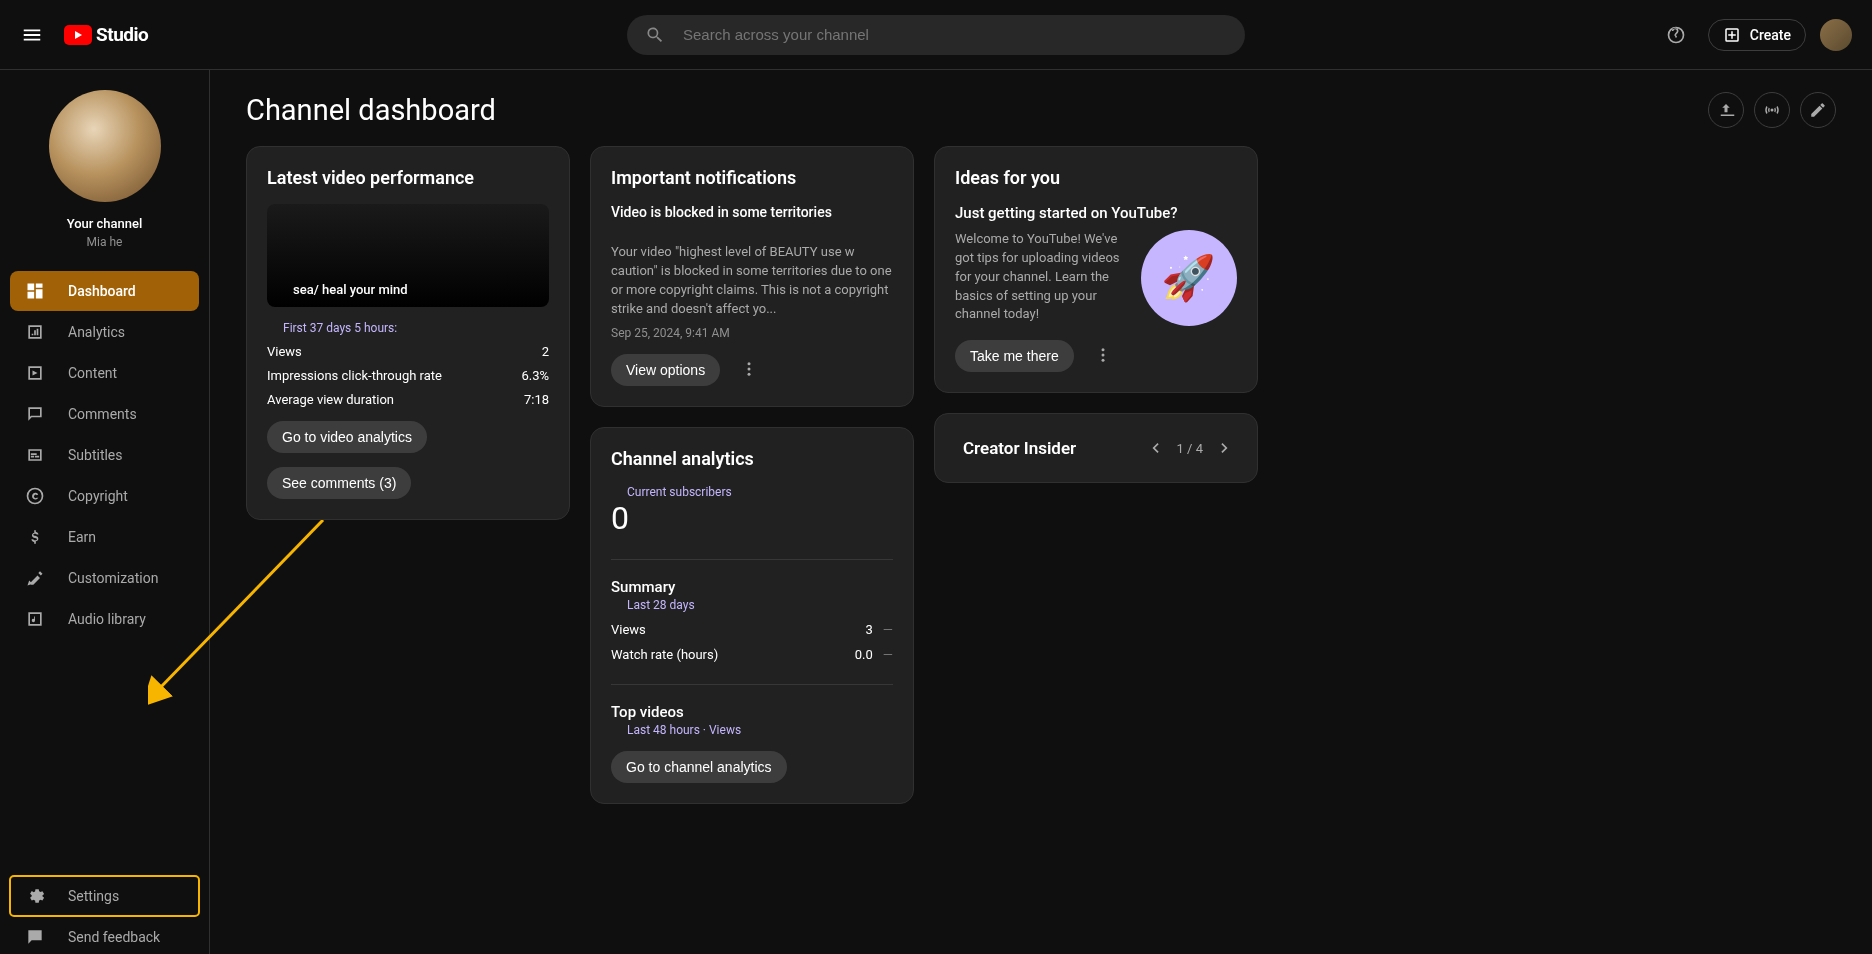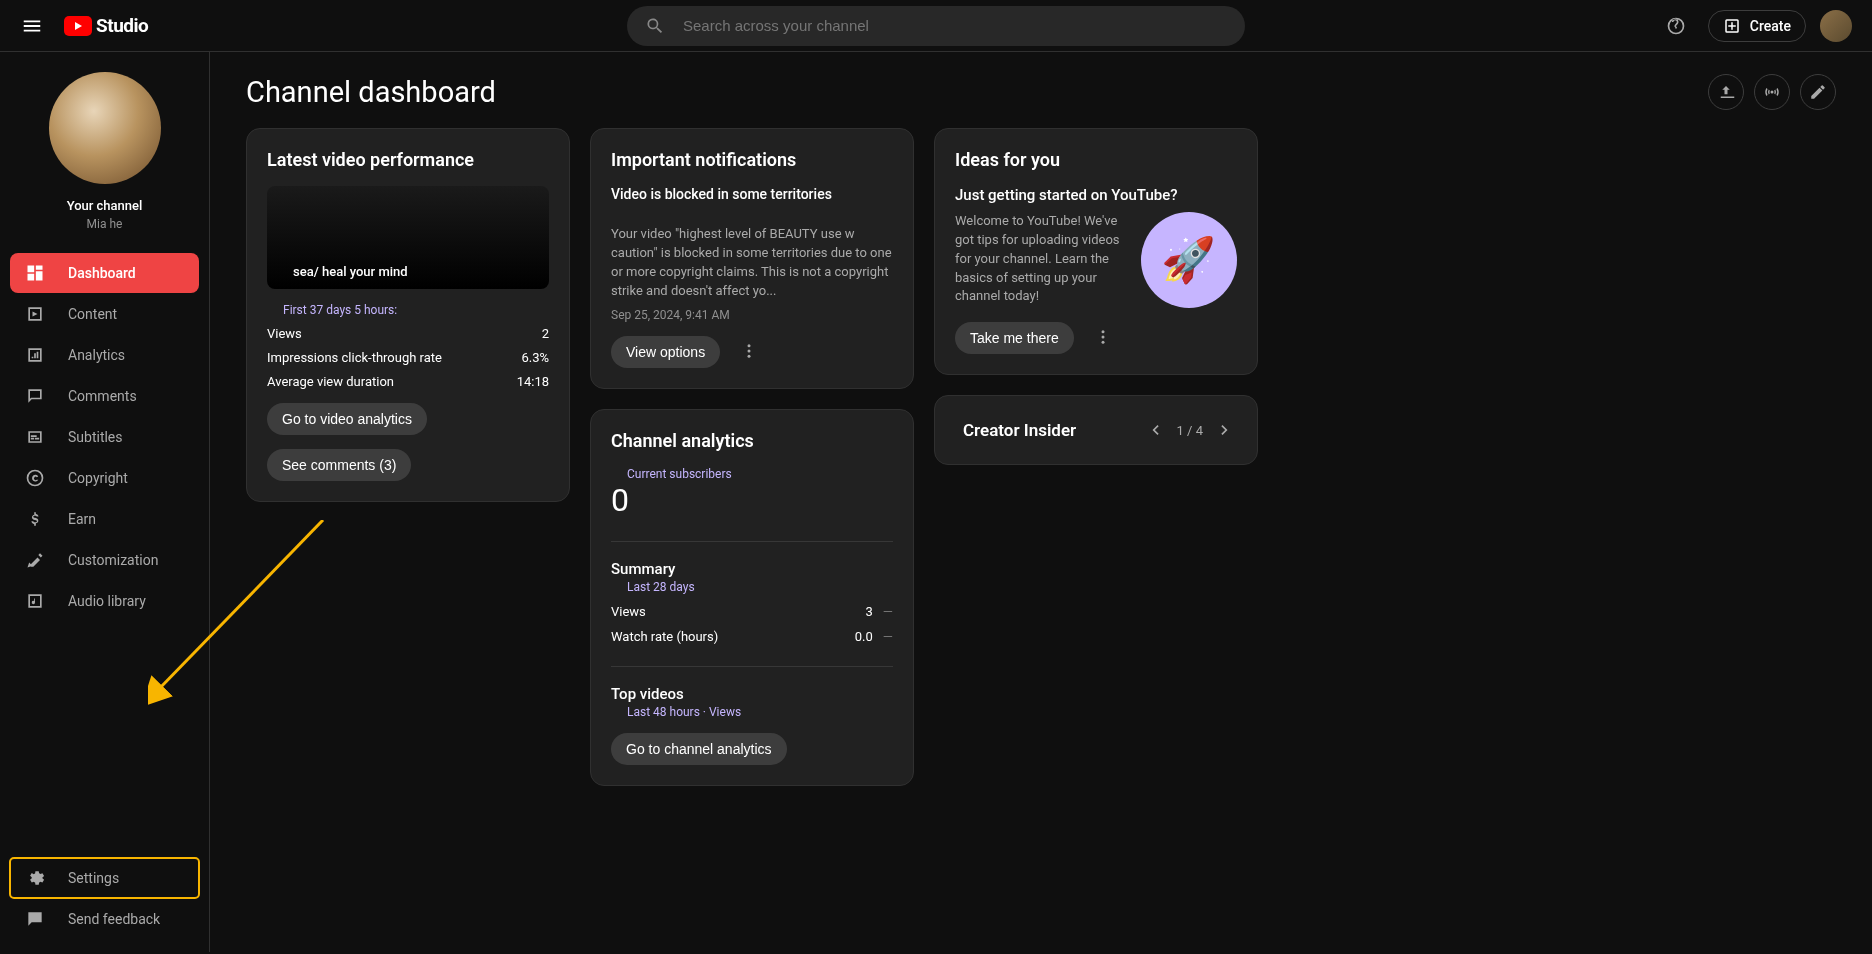--- a/index.html
+++ b/index.html
@@ -7,21 +7,21 @@
   background: #0f0f0f;
   color: #fff;
   font-family: Roboto, Arial, sans-serif;
   font-size: 14px;
   width: 1872px;
   height: 954px;
   overflow: hidden;
   position: relative;
 }
 .header {
-  height: 52px;
+  height: 70px;
   display: flex;
   align-items: center;
   padding: 8px 20px;
   border-bottom: 1px solid #303030;
   position: relative;
 }
 .hamburger { width: 24px; height: 24px; cursor: pointer; margin-right: 20px; display:flex; align-items:center; justify-content:center; }
 .logo { display: flex; align-items: center; gap: 4px; cursor: pointer; }
 .logo-icon { width: 28px; height: 20px; background: #ff0000; border-radius: 5px; display:flex; align-items:center; justify-content:center; }
 .logo-icon::after { content:''; border-left:7px solid #fff; border-top:4px solid transparent; border-bottom:4px solid transparent; }
@@ -41,21 +41,21 @@
 .sidebar { width: 210px; border-right: 1px solid #303030; display: flex; flex-direction: column; }
 .channel-block { padding: 20px 0 22px; text-align: center; }
 .channel-avatar { width: 112px; height: 112px; border-radius: 50%; margin: 0 auto 14px; background: radial-gradient(circle at 40% 35%, #e8d5b8 0%, #b8935f 45%, #6b4a28 100%); }
 .channel-title { font-size: 13px; font-weight: 500; }
 .channel-name { font-size: 12px; color: #909090; margin-top: 4px; }
 .nav-list { flex: 1; padding: 0 10px; }
 .nav-item {
   display: flex; align-items: center; gap: 22px; padding: 0 14px; height: 40px;
   border-radius: 8px; cursor: pointer; color: #aaa; font-size: 14px; margin-bottom: 1px;
 }
-.nav-item.active { background: #ef4444; color: #fff; font-weight: 500; }
+.nav-item.active { background: #a16207; color: #fff; font-weight: 500; }
 .nav-icon { width: 22px; display:flex; align-items:center; justify-content:center; }
 .sidebar-footer { padding: 0 10px 12px; }
 .sidebar-footer .nav-item.highlighted { outline: 2px solid #f8b500; outline-offset: -1px; border-radius: 4px; }
 
 .content { flex: 1; padding: 22px 36px; overflow-y: auto; }
 .content-header { display: flex; align-items: center; margin-bottom: 18px; }
 .page-title { font-size: 29px; font-weight: 400; }
 .header-actions { margin-left: auto; display: flex; gap: 10px; }
 .icon-circle { width: 36px; height: 36px; border: 1px solid #3d3d3d; border-radius: 50%; display:flex; align-items:center; justify-content:center; cursor:pointer; }
 
@@ -139,32 +139,32 @@
         <span class="nav-icon">
             <svg width="20" height="20" viewBox="0 0 24 24">
               <path d="M3 3h8v8H3zm10 0h8v5h-8zm0 7h8v11h-8zM3 13h8v8H3z"></path>
             </svg>
           </span>
         <span>Dashboard</span>
       </div>
       <div class="nav-item">
         <span class="nav-icon">
             <svg width="20" height="20" viewBox="0 0 24 24">
+              <path d="M4 4h16v16H4zm2 2v12h12V6zM8 14h2v2H8zm3-4h2v6h-2zm3-2h2v8h-2z"></path>
+            </svg>
+          </span>
+        <span>Analytics</span>
+      </div>
+      <div class="nav-item">
+        <span class="nav-icon">
+            <svg width="20" height="20" viewBox="0 0 24 24">
               <path d="M4 4h16v16H4zm2 2v12h12V6zm3 3l6 3-6 3z"></path>
             </svg>
           </span>
         <span>Content</span>
-      </div>
-      <div class="nav-item">
-        <span class="nav-icon">
-            <svg width="20" height="20" viewBox="0 0 24 24">
-              <path d="M4 4h16v16H4zm2 2v12h12V6zM8 14h2v2H8zm3-4h2v6h-2zm3-2h2v8h-2z"></path>
-            </svg>
-          </span>
-        <span>Analytics</span>
       </div>
       <div class="nav-item">
         <span class="nav-icon">
             <svg width="20" height="20" viewBox="0 0 24 24">
               <path d="M4 4h16v12H8l-4 4zm2 2v9.2L7.2 14H18V6z"></path>
             </svg>
           </span>
         <span>Comments</span>
       </div>
       <div class="nav-item">
@@ -262,21 +262,21 @@
           <div class="stat-row">
               <span>Views</span>
               <span>2</span>
             </div>
           <div class="stat-row">
               <span>Impressions click-through rate</span>
               <span>6.3%</span>
             </div>
           <div class="stat-row">
               <span>Average view duration</span>
-              <span>14:18</span>
+              <span>7:18</span>
             </div>
           <div><button class="pill-btn">Go to video analytics</button></div>
           <div><button class="pill-btn">See comments (3)</button></div>
         </div>
       </div>
 
       <div class="col">
         <div class="card">
           <div class="card-title">Important notifications</div>
           <div class="notif-title">Video is blocked in some territories</div>

